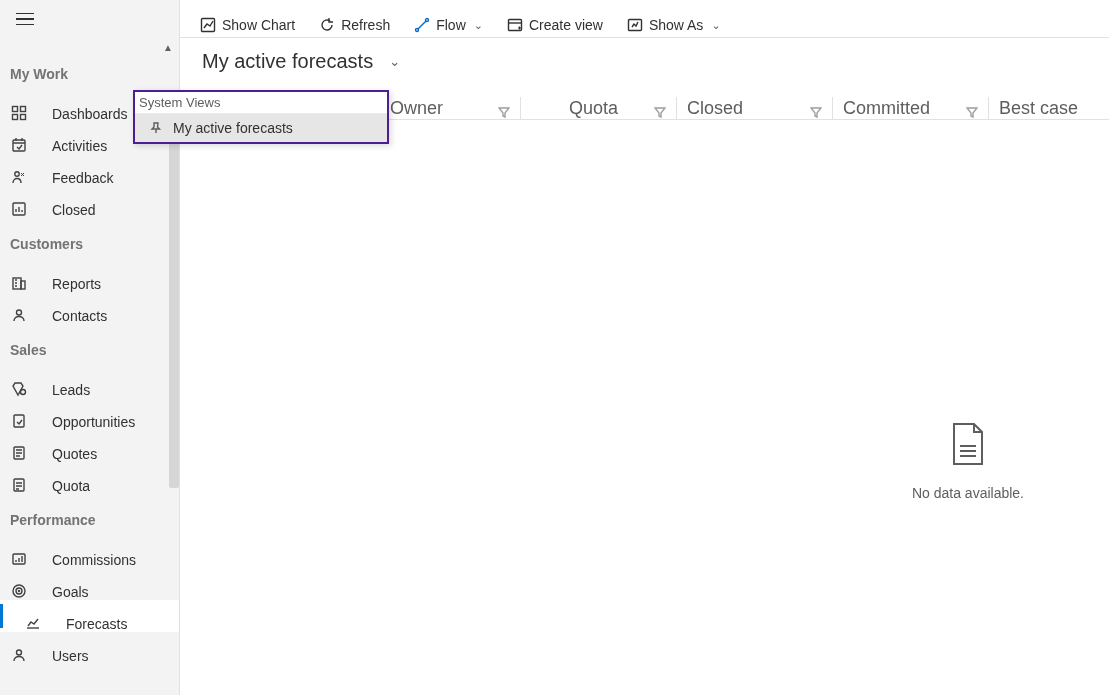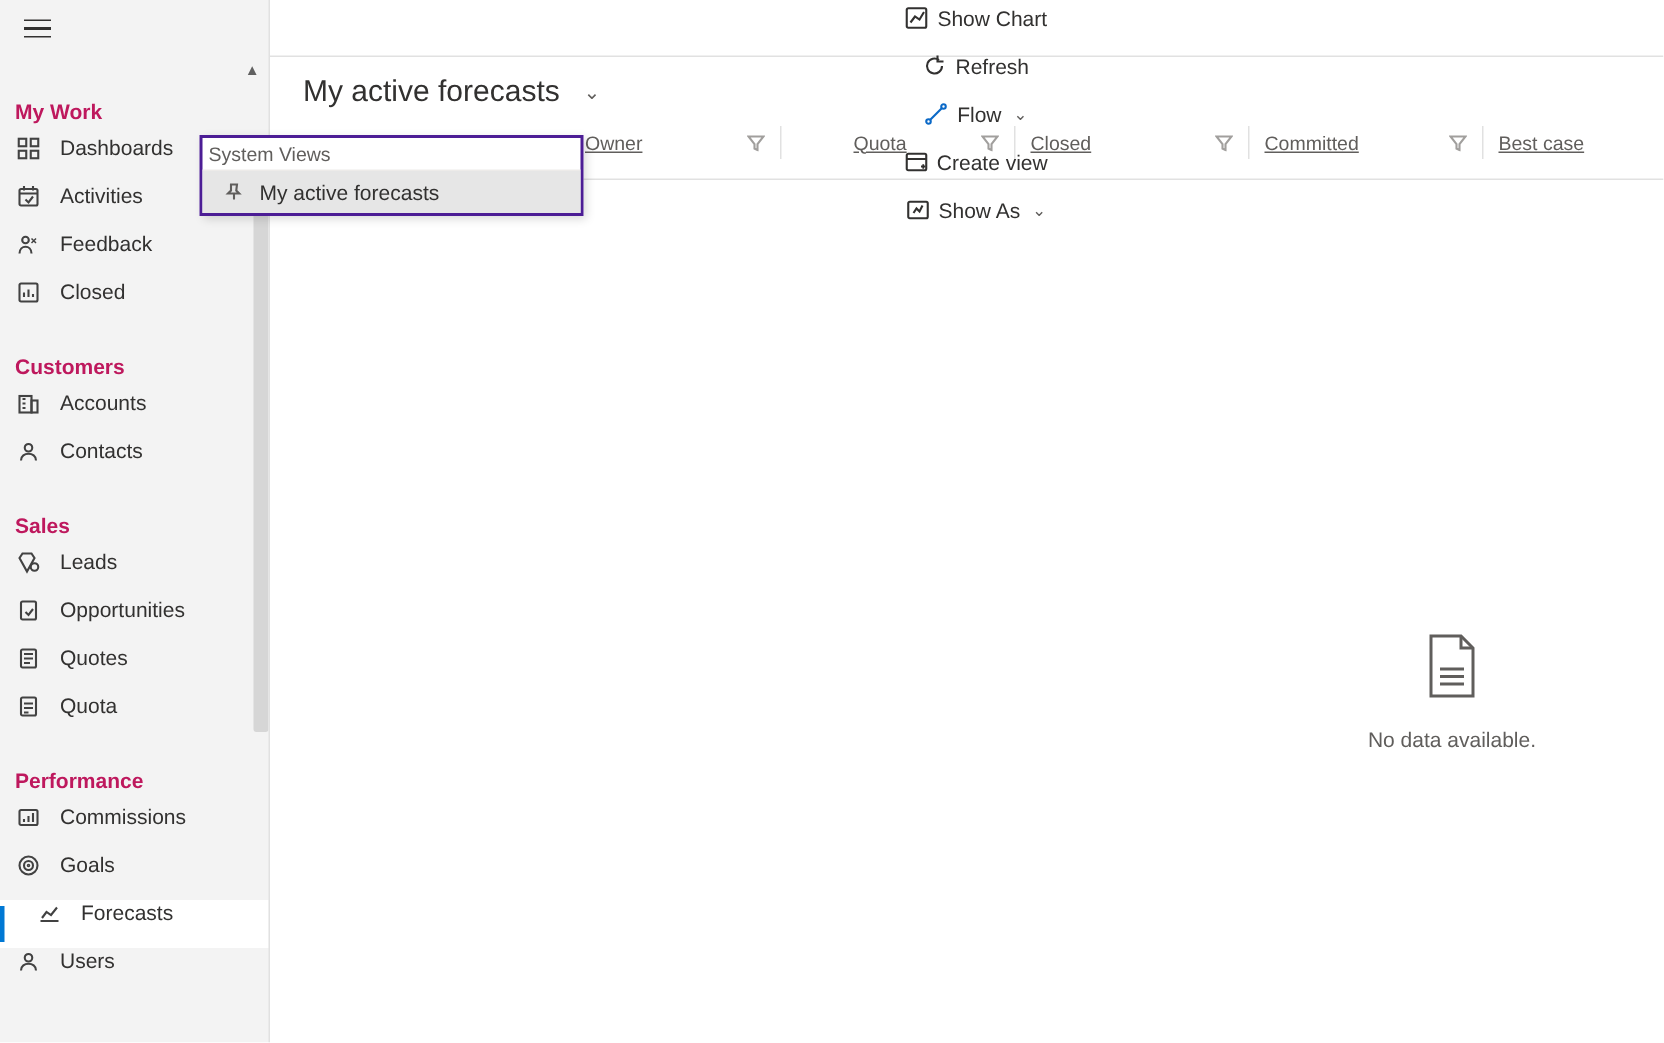--- a/index.html
+++ b/index.html
@@ -51,28 +51,28 @@
   .nav {
     padding-top: 28px;
     overflow: hidden;
     flex: 1;
     position: relative;
   }
   .nav-group-title {
     font-weight: 600;
     font-size: 14px;
     padding: 0 10px 8px 10px;
-    color: #be185d;
+    color: #737373;
   }
   .nav-item {
     display: flex;
-    align-items: flex-start;
+    align-items: flex-end;
     height: 32px;
     padding-left: 10px;
-    gap: 12px;
+    gap: 24px;
     cursor: pointer;
     position: relative;
   }
   .nav-item.selected {
     background: #ffffff;
     padding-left: 24px;
   }
   .nav-item.selected::before {
     content: "";
     position: absolute;
@@ -101,24 +101,23 @@
   .main {
     flex: 1;
     display: flex;
     flex-direction: column;
     position: relative;
   }
   .cmdbar {
     height: 38px;
     border-bottom: 1px solid #e1e1e1;
     display: flex;
-    align-items: center;
+    align-items: flex-end;
     padding-left: 12px;
     gap: 8px;
-    flex-direction: column;
   }
   .cmd {
     display: inline-flex;
     align-items: center;
     gap: 6px;
     padding: 4px 8px;
     cursor: pointer;
     font-size: 14px;
     border-radius: 2px;
   }
@@ -172,28 +171,27 @@
     cursor: pointer;
   }
   .view-option .ico {
     width: 14px; height: 14px;
   }
   .view-option .ico svg { width: 14px; height: 14px; stroke: #605e5c; fill: none; stroke-width: 1.4; }
 
   
   .col-header-row {
     display: flex;
-    align-items: flex-start;
+    align-items: flex-end;
     height: 36px;
     border-bottom: 1px solid #e1e1e1;
     padding-left: 200px; 
     gap: 0;
-    font-size: 13px;
+    font-size: 18px;
     color: #605e5c;
-    text-decoration: underline;
   }
   .col {
     display: flex;
     align-items: center;
     justify-content: space-between;
     padding: 0 10px 0 10px;
     border-left: 1px solid #e1e1e1;
     height: 22px;
   }
   .col:first-child { border-left: none; }
@@ -283,21 +281,21 @@
         <div class="nav-group-gap"></div>
         <div class="nav-group-title">Customers</div>
         <div class="nav-item">
           <span class="ico">
             <svg viewBox="0 0 16 16">
               <rect x="2" y="3" width="8" height="11"></rect>
               <rect x="10" y="6" width="4" height="8"></rect>
               <path d="M4 5h2M4 8h2M4 11h2"></path>
             </svg>
           </span>
-          <span>Accounts</span>
+          <span>Reports</span>
         </div>
         <div class="nav-item">
           <span class="ico">
             <svg viewBox="0 0 16 16">
               <circle cx="8" cy="5.5" r="2.5"></circle>
               <path d="M3 14c0-3 2.5-4.5 5-4.5s5 1.5 5 4.5"></path>
             </svg>
           </span>
           <span>Contacts</span>
         </div>

